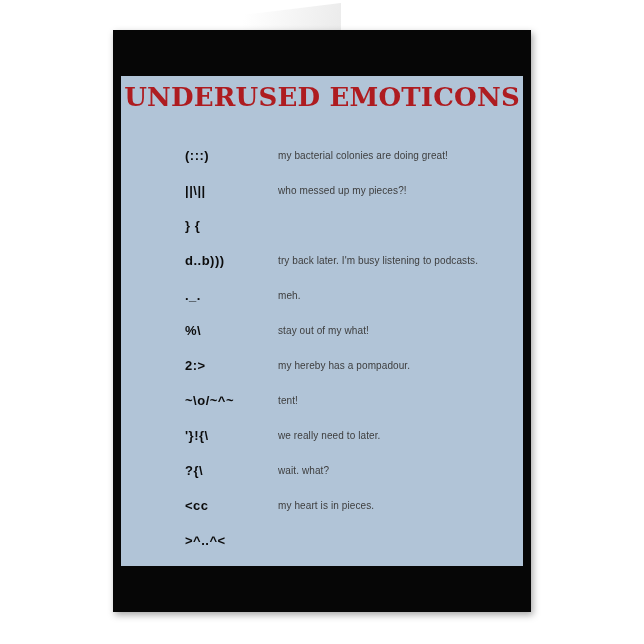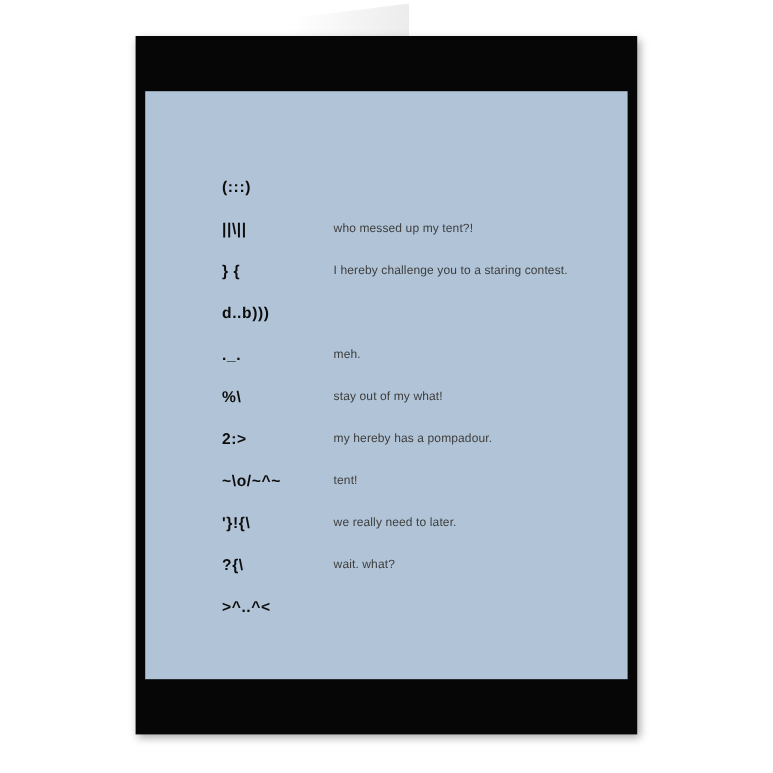--- a/index.html
+++ b/index.html
@@ -92,38 +92,40 @@
 </head>
 <body>
 
 <div class="stage">
 
   <div class="wedge"></div>
 
   <div class="card-front">
     <div class="panel">
 
+      <h1 class="title">UNDERUSED EMOTICONS</h1>
 
       <div class="rows">
   <div class="row">
     <span class="sym">(:::)</span>
+    <span class="meaning">my bacterial colonies are doing great!</span>
   </div>
 
   <div class="row">
     <span class="sym">||\||</span>
-    <span class="meaning">who messed up my tent?!</span>
+    <span class="meaning">who messed up my pieces?!</span>
   </div>
 
   <div class="row">
     <span class="sym">} {</span>
-    <span class="meaning">I hereby challenge you to a staring contest.</span>
   </div>
 
   <div class="row">
     <span class="sym">d..b)))</span>
+    <span class="meaning">try back later. I'm busy listening to podcasts.</span>
   </div>
 
   <div class="row">
     <span class="sym">._.</span>
     <span class="meaning">meh.</span>
   </div>
 
   <div class="row">
     <span class="sym">%\</span>
     <span class="meaning">stay out of my what!</span>
@@ -142,20 +144,24 @@
   <div class="row">
     <span class="sym">'}!{\</span>
     <span class="meaning">we really need to later.</span>
   </div>
 
   <div class="row">
     <span class="sym">?{\</span>
     <span class="meaning">wait. what?</span>
   </div>
 
+  <div class="row">
+    <span class="sym">&lt;cc</span>
+    <span class="meaning">my heart is in pieces.</span>
+  </div>
 
   <div class="row">
     <span class="sym">&gt;^..^&lt;</span>
   </div>
 </div>
 
     </div>
   </div>
 
 </div>

